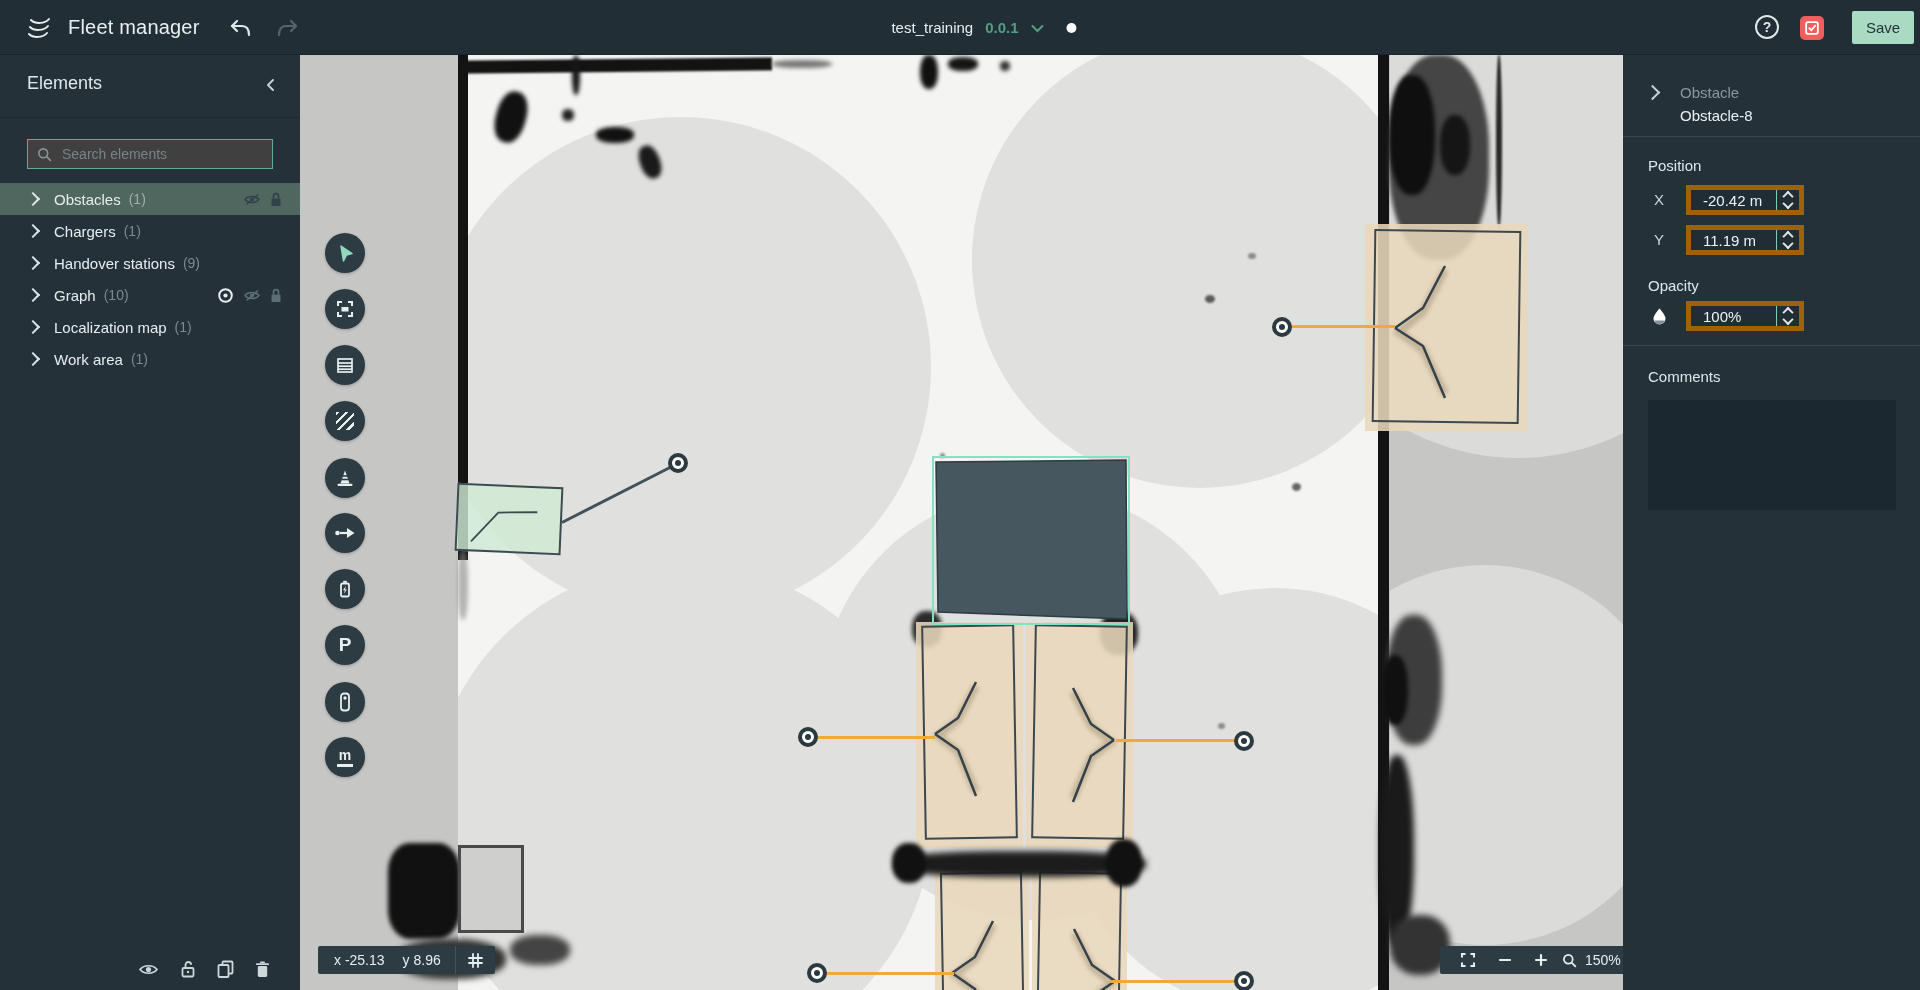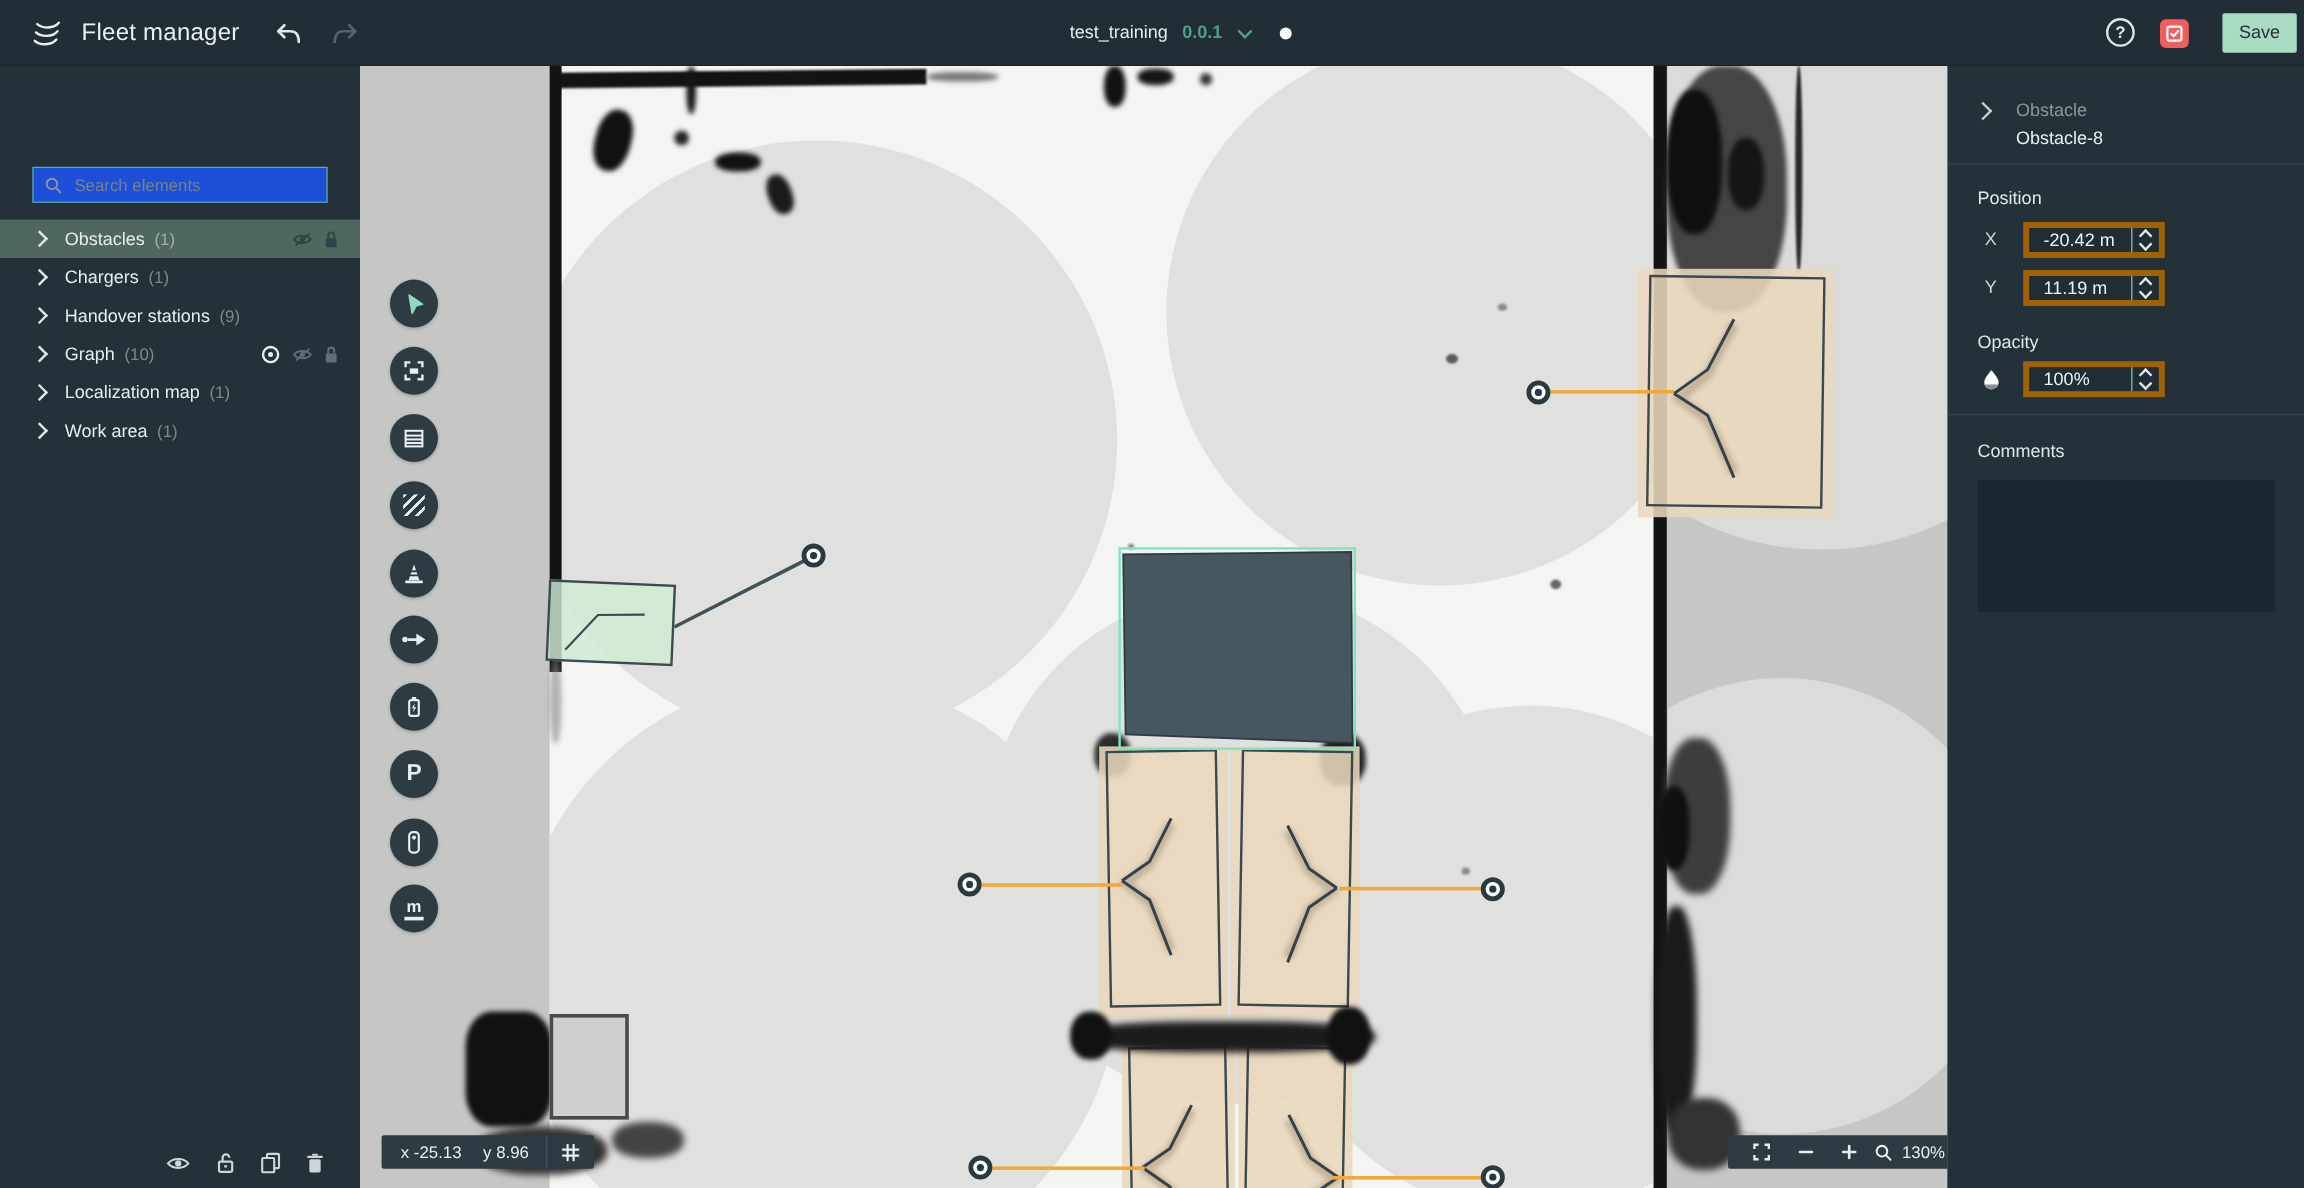--- a/index.html
+++ b/index.html
@@ -22,21 +22,21 @@
            font-size:14px;font-weight:bold;display:flex;align-items:center;justify-content:center;}
   .alertbtn{position:absolute;left:1800px;top:16px;width:24px;height:24px;border:none;border-radius:5px;
             background:#f15e5e;display:flex;align-items:center;justify-content:center;padding:0;}
   .savebtn{position:absolute;left:1852px;top:11px;width:62px;height:33px;border:none;border-radius:2px;
            background:#a9dbc2;color:#24323a;font-size:15px;font-family:inherit;}
   
   .sidebar{position:absolute;left:0;top:55px;width:300px;height:935px;background:#243139;}
   .sb-head{position:relative;height:62px;border-bottom:1px solid #1d2931;}
   .sb-title{position:absolute;left:27px;top:18px;color:#dfe7e9;font-size:18px;font-weight:400;}
   .sb-collapse{position:absolute;right:22px;top:22px;background:none;border:none;padding:0;}
-  .searchwrap{position:absolute;left:27px;top:84px;width:246px;height:30px;background:#1d4ed8;
+  .searchwrap{position:absolute;left:27px;top:84px;width:246px;height:30px;background:#404040;
               border:1px solid #5fae93;display:flex;align-items:center;box-sizing:border-box;}
   .searchwrap svg{margin:0 8px 0 9px;}
   .searchwrap input{flex:1;background:none;border:none;outline:none;color:#c7d0d3;font-size:14px;
                     font-family:inherit;}
   .searchwrap input::placeholder{color:#76848a;}
   .tree{position:absolute;left:0;top:128px;width:300px;}
   .trow{position:relative;height:32px;display:flex;align-items:center;padding-left:28px;box-sizing:border-box;}
   .trow.sel{background:#4f675f;}
   .chev{width:8px;height:8px;border-top:2px solid #dfe7e9;border-right:2px solid #dfe7e9;
         transform:rotate(45deg);margin-right:16px;flex:none;}
@@ -147,20 +147,28 @@
     <button class="alertbtn">
       <svg width="18" height="18" viewBox="0 0 20 20" fill="none" stroke="#ffffff" stroke-width="2" stroke-linecap="round" stroke-linejoin="round">
         <rect x="3.5" y="3.5" width="13" height="13" rx="2"></rect>
           <path d="M7 10.2 L9.3 12.5 L13.5 7.5"></path>
       </svg>
     </button>
     <button class="savebtn">Save</button>
   </div>
 
   <div class="sidebar">
+    <div class="sb-head">
+      <span class="sb-title">Elements</span>
+      <button class="sb-collapse">
+        <svg width="14" height="16" viewBox="0 0 14 16" fill="none" stroke="#c6ced1" stroke-width="2" stroke-linecap="round" stroke-linejoin="round">
+            <path d="M9 3 L4 8 L9 13"></path>
+          </svg>
+      </button>
+    </div>
     <div class="searchwrap">
       <svg width="15" height="15" viewBox="0 0 15 15" fill="none" stroke="#8a969a" stroke-width="1.6" stroke-linecap="round">
           <circle cx="6.3" cy="6.3" r="4.4"></circle>
           <line x1="9.8" y1="9.8" x2="13.4" y2="13.4"></line>
         </svg>
       <input type="text" placeholder="Search elements" style="">
     </div>
     <div class="tree">
       <div class="trow sel">
         <span class="chev"></span>
@@ -464,21 +472,21 @@
       <button class="zbtn">
         <svg width="14" height="14" viewBox="0 0 14 14" stroke="#e8eef0" stroke-width="2.2" stroke-linecap="round">
             <line x1="2" y1="7" x2="12" y2="7"></line>
             <line x1="7" y1="2" x2="7" y2="12"></line>
           </svg>
       </button>
       <svg width="15" height="15" viewBox="0 0 15 15" fill="none" stroke="#e8eef0" stroke-width="1.7" stroke-linecap="round">
           <circle cx="6.3" cy="6.3" r="4.4"></circle>
           <line x1="9.8" y1="9.8" x2="13.4" y2="13.4"></line>
         </svg>
-      <span class="zlevel">130%</span>
+      <span class="zlevel">150%</span>
     </div>
   </div>
 
   <div class="inspector">
     <span class="insp-chev"></span>
     <span class="insp-type">Obstacle</span>
     <span class="insp-name">Obstacle-8</span>
     <div class="divider" style="top:81px"></div>
 
     <span class="sect-h" style="top:102px">Position</span>

